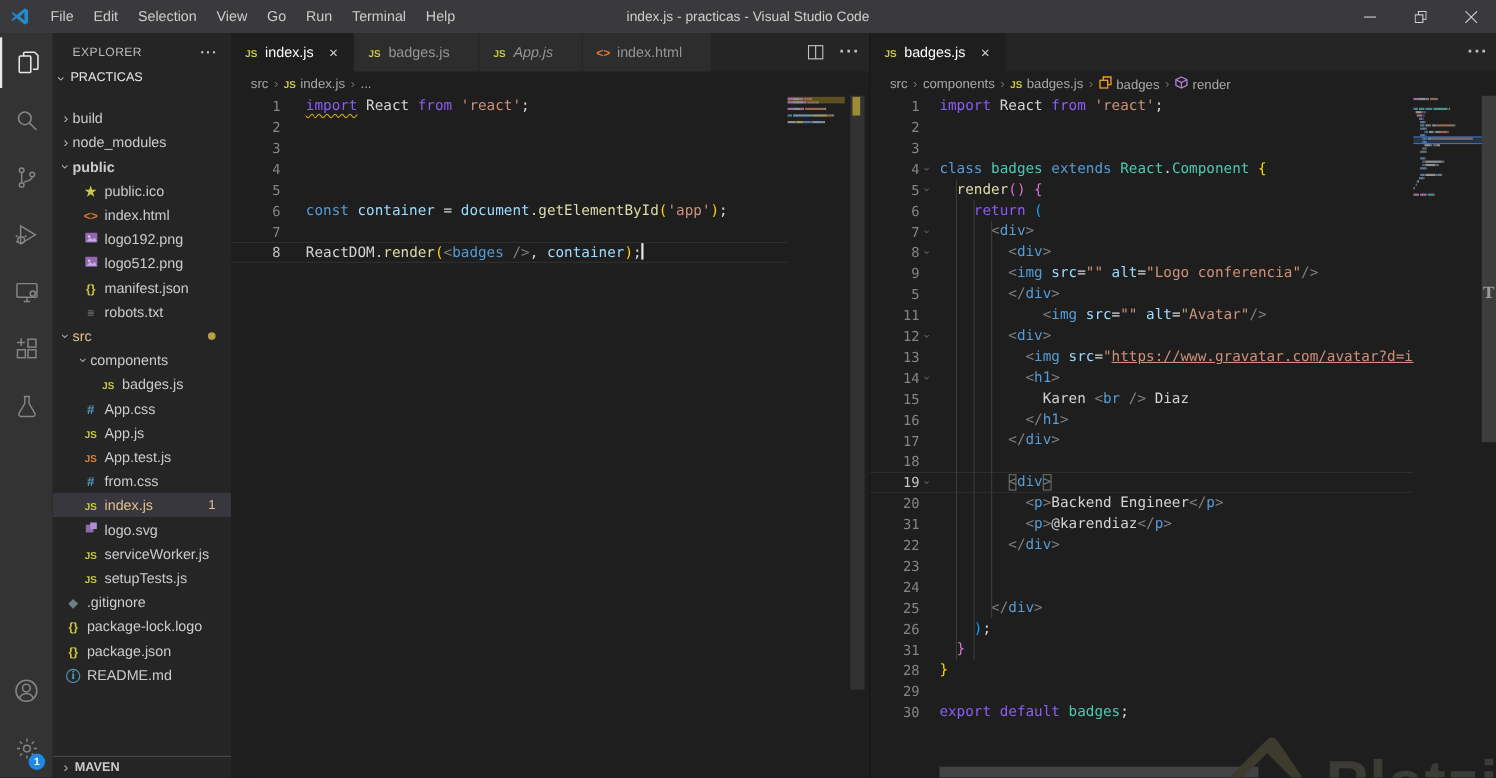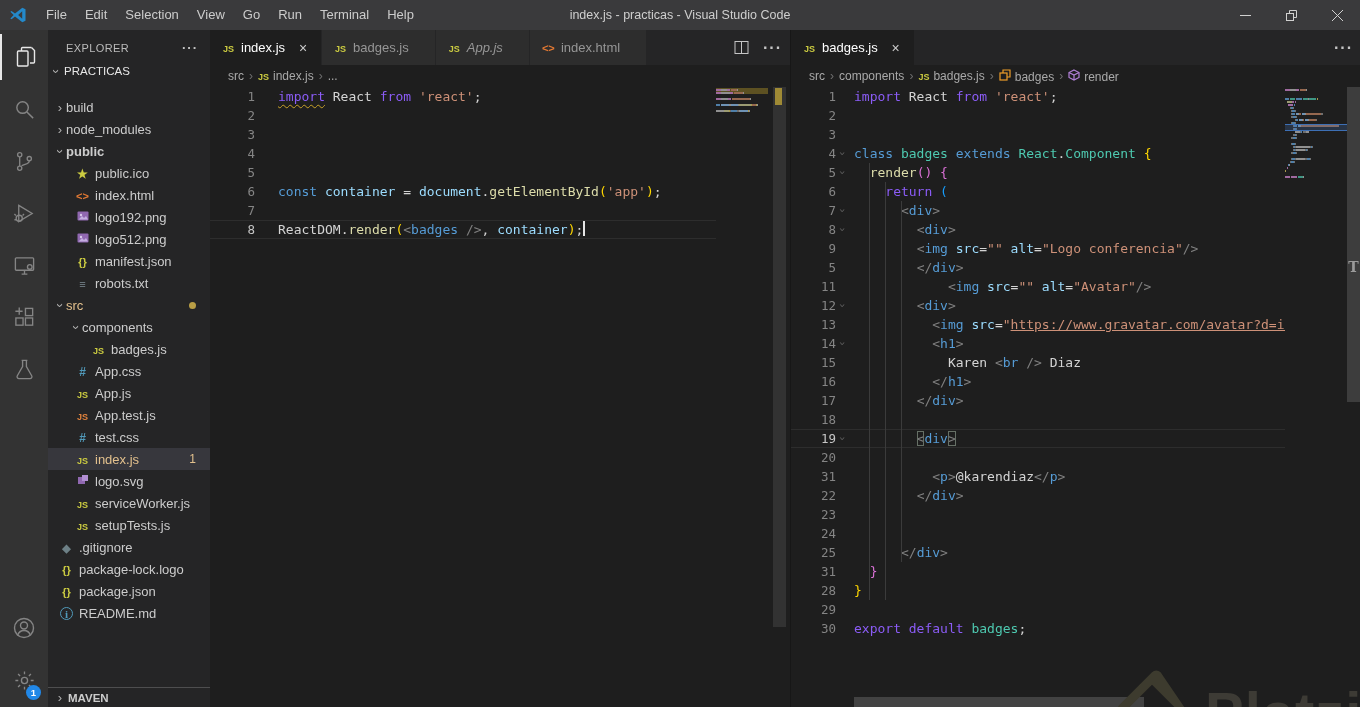--- a/index.html
+++ b/index.html
@@ -290,21 +290,21 @@
           <span class="">App.js</span>
         </div>
         <div class="trow">
           <span style="width:26px;flex:0 0 auto;"></span>
           <span class="ficon"><span style="color:#e0823d;font-size:9px;">JS</span></span>
           <span class="">App.test.js</span>
         </div>
         <div class="trow">
           <span style="width:26px;flex:0 0 auto;"></span>
           <span class="ficon"><span style="color:#519aba;font-size:12px;">#</span></span>
-          <span class="">test.css</span>
+          <span class="">from.css</span>
         </div>
         <div class="trow selected">
           <span style="width:26px;flex:0 0 auto;"></span>
           <span class="ficon"><span style="color:#cbcb41;font-size:9px;">JS</span></span>
           <span class="gold">index.js</span>
           <span class="tbadge">1</span>
         </div>
         <div class="trow">
           <span style="width:26px;flex:0 0 auto;"></span>
           <span class="ficon"><svg class="icon" width="12" height="12" viewBox="0 0 12 12" style="display:inline">
@@ -501,26 +501,27 @@
           <div class="cline"><span class="lnum">5</span><span class="ltxt">        <span class="tk-pun">&lt;/</span><span class="tk-tag">div</span><span class="tk-pun">&gt;</span></span></div>
           <div class="cline"><span class="lnum">11</span><span class="ltxt">            <span class="tk-pun">&lt;</span><span class="tk-tag">img</span><span class="tk-def"> </span><span class="tk-var">src</span><span class="tk-def">=</span><span class="tk-str">""</span><span class="tk-def"> </span><span class="tk-var">alt</span><span class="tk-def">=</span><span class="tk-str">"Avatar"</span><span class="tk-pun">/&gt;</span></span></div>
           <div class="cline"><span class="lnum">12</span><span class="fold">›</span><span class="ltxt">        <span class="tk-pun">&lt;</span><span class="tk-tag">div</span><span class="tk-pun">&gt;</span></span></div>
           <div class="cline"><span class="lnum">13</span><span class="ltxt">          <span class="tk-pun">&lt;</span><span class="tk-tag">img</span><span class="tk-def"> </span><span class="tk-var">src</span><span class="tk-def">=</span><span class="tk-str">"</span><span class="tk-lnk">https://www.gravatar.com/avatar?d=identicon</span></span></div>
           <div class="cline"><span class="lnum">14</span><span class="fold">›</span><span class="ltxt">          <span class="tk-pun">&lt;</span><span class="tk-tag">h1</span><span class="tk-pun">&gt;</span></span></div>
           <div class="cline"><span class="lnum">15</span><span class="ltxt">            <span class="tk-def">Karen </span><span class="tk-pun">&lt;</span><span class="tk-tag">br</span><span class="tk-def"> </span><span class="tk-pun">/&gt; </span><span class="tk-def">Diaz</span></span></div>
           <div class="cline"><span class="lnum">16</span><span class="ltxt">          <span class="tk-pun">&lt;/</span><span class="tk-tag">h1</span><span class="tk-pun">&gt;</span></span></div>
           <div class="cline"><span class="lnum">17</span><span class="ltxt">        <span class="tk-pun">&lt;/</span><span class="tk-tag">div</span><span class="tk-pun">&gt;</span></span></div>
           <div class="cline"><span class="lnum">18</span><span class="ltxt"></span></div>
           <div class="cline cur"><span class="lnum">19</span><span class="fold">›</span><span class="ltxt">        <span class="tk-pun boxed">&lt;</span><span class="tk-tag">div</span><span class="tk-pun boxed">&gt;</span></span></div>
-          <div class="cline"><span class="lnum">20</span></div>
+          <div class="cline"><span class="lnum">20</span><span class="ltxt">          <span class="tk-pun">&lt;</span><span class="tk-tag">p</span><span class="tk-pun">&gt;</span><span class="tk-def">Backend Engineer</span><span class="tk-pun">&lt;/</span><span class="tk-tag">p</span><span class="tk-pun">&gt;</span></span></div>
           <div class="cline"><span class="lnum">31</span><span class="ltxt">          <span class="tk-pun">&lt;</span><span class="tk-tag">p</span><span class="tk-pun">&gt;</span><span class="tk-def">@karendiaz</span><span class="tk-pun">&lt;/</span><span class="tk-tag">p</span><span class="tk-pun">&gt;</span></span></div>
           <div class="cline"><span class="lnum">22</span><span class="ltxt">        <span class="tk-pun">&lt;/</span><span class="tk-tag">div</span><span class="tk-pun">&gt;</span></span></div>
           <div class="cline"><span class="lnum">23</span><span class="ltxt"></span></div>
           <div class="cline"><span class="lnum">24</span></div>
           <div class="cline"><span class="lnum">25</span><span class="ltxt">      <span class="tk-pun">&lt;/</span><span class="tk-tag">div</span><span class="tk-pun">&gt;</span></span></div>
+          <div class="cline"><span class="lnum">26</span><span class="ltxt">    <span class="tk-b3">)</span><span class="tk-def">;</span></span></div>
           <div class="cline"><span class="lnum">31</span><span class="ltxt">  <span class="tk-b2">}</span></span></div>
           <div class="cline"><span class="lnum">28</span><span class="ltxt"><span class="tk-b1">}</span></span></div>
           <div class="cline"><span class="lnum">29</span><span class="ltxt"></span></div>
           <div class="cline"><span class="lnum">30</span><span class="ltxt"><span class="tk-kw">export</span><span class="tk-def"> </span><span class="tk-kw">default</span><span class="tk-def"> </span><span class="tk-cls">badges</span><span class="tk-def">;</span></span></div>
           <div class="iguide" style="left: 78px; top: 76px; height: 437px;"></div>
           <div class="iguide" style="left: 94px; top: 95px; height: 418px;"></div>
           <div class="iguide" style="left: 110px; top: 114px; height: 361px;"></div>
         </div>
       <div class="minimap" style="left:494px;width:62px;" id="mm-right">
           <div class="mline" style="top: 2px; left: 0px;">

